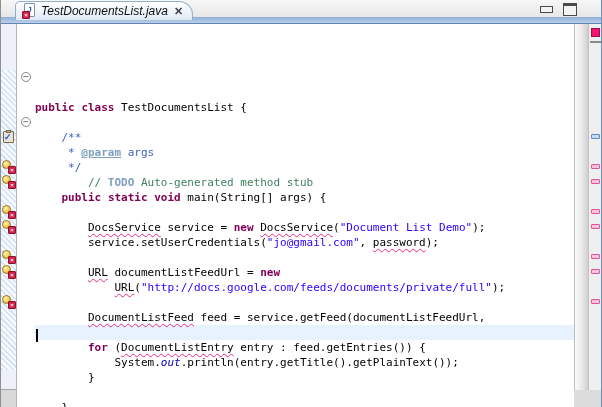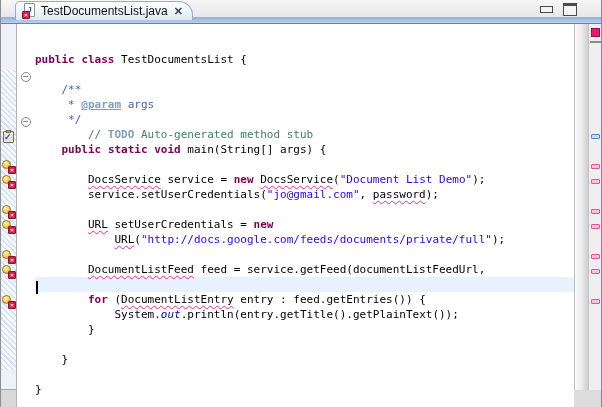--- a/index.html
+++ b/index.html
@@ -12,21 +12,21 @@
   #tabbar { position:absolute; top:0; left:0; right:0; height:24px;
             background:linear-gradient(#f7f7f7,#e1e1e1);
             border-bottom:1px solid #5f84b5; }
   #tabband { position:absolute; left:0; right:0; bottom:0; height:6px;
              background:linear-gradient(#8fafd7,#bcd0e9); }
   #tab { position:absolute; left:14px; top:1px; height:19px; padding:0 8px 0 6px;
          display:flex; align-items:center; gap:5px; z-index:2;
          background:linear-gradient(#ffffff,#dfe9f5);
          border:1px solid #93aecd; border-bottom:none;
          border-radius:5px 14px 0 0; }
-  #tab-label { font-size:12px; color:#111; white-space:nowrap; }
+  #tab-label { font-size:12px; color:#111; white-space:nowrap;font-style:italic; }
   .close-x { font-size:11px; font-weight:bold; color:#445; cursor:pointer; padding:0 1px; }
 
   
   .file-ic { position:relative; width:14px; height:16px; }
   .file-page { position:absolute; left:2px; top:0; width:11px; height:14px;
                background:#fff; border:1px solid #7d93ad; border-radius:1px;
                font-size:8px; font-weight:bold; color:#2a50b0;
                text-align:center; line-height:12px; }
   .file-err { position:absolute; left:0; bottom:0; width:8px; height:8px;
               background:#d4224a; border:1px solid #8d1030; border-radius:1px;
@@ -46,21 +46,21 @@
            background:repeating-linear-gradient(45deg,#d3e2f4 0 1.5px,#f6f9fd 1.5px 4px); }
   #lcorner { position:absolute; left:0; bottom:0; width:15px; height:18px;
              background:#d9d9d9; border-top:1px solid #a8a8a8; }
 
   #foldruler { position:relative; width:18px; background:#fff; flex:none; }
   .fold { position:absolute; left:4px; width:10px; height:10px; border:1px solid #8a8a8a;
           border-radius:50%; background:#fdfdfd; color:#555; font-size:10px;
           line-height:8px; text-align:center; cursor:pointer; }
 
   #textcol { position:relative; flex:1; background:#fff; overflow:hidden;
-             padding-top:28px; }
+             padding-top:28px;margin-top:48px; }
   .line { height:15px; white-space:pre; font-family:"DejaVu Sans Mono", monospace;
           font-size:11px; line-height:15px; color:#000; }
   .line.cur { background:#e8f2fe; }
   .k { color:#7F0055; font-weight:bold; }
   .s { color:#2A00FF; }
   .c { color:#3F7F5F; }
   .t { color:#7F9FBF; font-weight:bold; }
   .j { color:#3F5FBF; }
   .g { color:#7F9FBF; font-weight:bold;text-decoration:underline; }
   .f { color:#0000C0; font-style:italic; }
@@ -169,21 +169,21 @@
           <div class="line"></div>
           <div class="line"><span class="j">    /**</span></div>
           <div class="line"><span class="j">     * </span><span class="g">@param</span><span class="j"> args</span></div>
           <div class="line"><span class="j">     */</span></div>
           <div class="line"><span class="c">        // </span><span class="t">TODO</span><span class="c"> Auto-generated method stub</span></div>
           <div class="line"><span class="p">    </span><span class="k">public</span><span class="p"> </span><span class="k">static</span><span class="p"> </span><span class="k">void</span><span class="p"> main(String[] args) {</span></div>
           <div class="line"></div>
           <div class="line"><span class="p">        </span><span class="e">DocsService</span><span class="p"> service = </span><span class="k">new</span><span class="p"> </span><span class="e">DocsService</span><span class="p">(</span><span class="s">"Document List Demo"</span><span class="p">);</span></div>
           <div class="line"><span class="p">        service.setUserCredentials(</span><span class="s">"jo@gmail.com"</span><span class="p">, </span><span class="e">password</span><span class="p">);</span></div>
           <div class="line"></div>
-          <div class="line"><span class="p">        </span><span class="e">URL</span><span class="p"> setUserCredentials = </span><span class="k">new</span><span class="p"> </span></div>
+          <div class="line"><span class="p">        </span><span class="e">URL</span><span class="p"> documentListFeedUrl = </span><span class="k">new</span><span class="p"> </span></div>
           <div class="line"><span class="p">            </span><span class="e">URL</span><span class="p">(</span><span class="s">"http://docs.google.com/feeds/documents/private/full"</span><span class="p">);</span></div>
           <div class="line"></div>
           <div class="line"><span class="p">        </span><span class="e">DocumentListFeed</span><span class="p"> feed = service.getFeed(documentListFeedUrl,</span></div>
           <div class="line cur"></div>
           <div class="line"><span class="p">        </span><span class="k">for</span><span class="p"> (</span><span class="e">DocumentListEntry</span><span class="p"> entry : feed.getEntries()) {</span></div>
           <div class="line"><span class="p">            System.</span><span class="f">out</span><span class="p">.println(entry.getTitle().getPlainText());</span></div>
           <div class="line"><span class="p">        }</span></div>
           <div class="line"></div>
           <div class="line"><span class="p">    }</span></div>
           <div class="line"></div>

